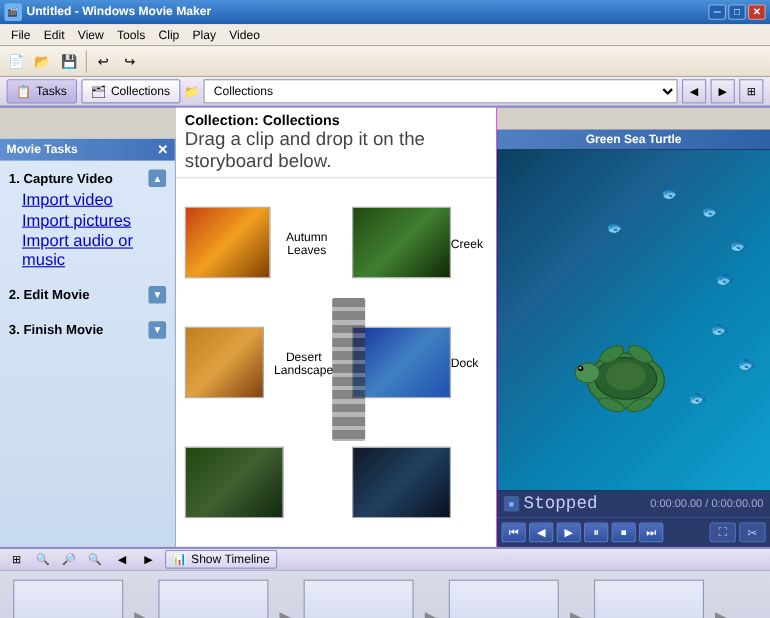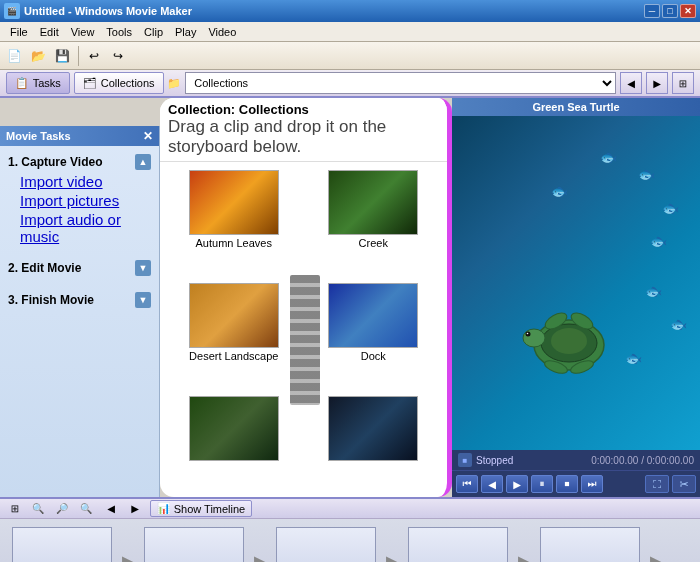--- a/index.html
+++ b/index.html
@@ -120,64 +120,63 @@
     .sidebar-section { padding: 6px 4px; }
     .sidebar-section-title { font-weight: bold; font-size: 12px; color: #000; padding: 2px 4px; display: flex; align-items: center; justify-content: space-between; text-align: center; }
     .sidebar-link { color: #0000cc; text-decoration: underline; padding: 1px 16px; display: block; cursor: pointer; font-size: 15px; }
     .sidebar-chevron { width: 16px; height: 16px; background: #6090c0; border-radius: 2px; display: flex; align-items: center; justify-content: center; color: white; font-size: 9px; }
 
     
     .collections-area {
       flex: 1;
       background: white;
       overflow: hidden;
-      border-right: 5px solid #d946ef;
+      border-right: 1px solid #d946ef;
       display: flex;
       flex-direction: column;
-      border-radius: 14px;
     }
     .collections-header {
       padding: 4px 8px;
       background: white;
       border-bottom: 1px solid #ddd;
     }
     .collections-title { font-weight: bold; font-size: 13px; }
     .collections-subtitle { font-size: 17px; color: #444; }
     .collections-grid {
       flex: 1;
       display: grid;
       grid-template-columns: repeat(2, 1fr);
       gap: 8px;
       padding: 8px;
       overflow-y: auto;
       overflow-x: hidden;
     }
     .clip-item {
       display: flex;
-      flex-direction: column;
       align-items: center;
       cursor: pointer;
     }
     .clip-thumb {
       width: 90px;
       height: 65px;
       border: 1px solid #aaa;
       overflow: hidden;
       display: flex; align-items: center; justify-content: center;
       font-size: 10px; color: #666;
     }
     .clip-label { font-size: 11px; margin-top: 2px; text-align: center; }
 
     
     .preview-area {
       width: 248px;
       background: #1a1a2e;
       flex-shrink: 0;
       display: flex;
       flex-direction: column;
+      margin-top: 20px;
     }
     .preview-title {
       background: linear-gradient(to right, #5080c0, #3060a8);
       color: white;
       text-align: center;
       padding: 3px;
       font-size: 11px;
       font-weight: bold;
     }
     .preview-video {
@@ -202,21 +201,21 @@
     }
     .turtle-svg { position: absolute; bottom: 20%; left: 25%; }
     .preview-status {
       background: #2a3a6a;
       padding: 3px 6px;
       display: flex;
       align-items: center;
       gap: 4px;
     }
     .status-icon { width: 14px; height: 14px; background: #4060a0; border-radius: 2px; display: flex; align-items: center; justify-content: center; font-size: 8px; color: #88aaff; }
-    .status-text { color: #ccccff; font-size: 10px; flex: 1; }
+    .status-text { color: #ccccff; font-size: 16px; flex: 1; font-family: Liberation Mono, monospace; }
     .time-text { color: #aaaacc; font-size: 10px; }
     .preview-controls {
       background: #2a3a6a;
       padding: 4px;
       display: flex;
       align-items: center;
       gap: 3px;
       border-top: 1px solid #3a4a8a;
     }
     .ctrl-btn {

